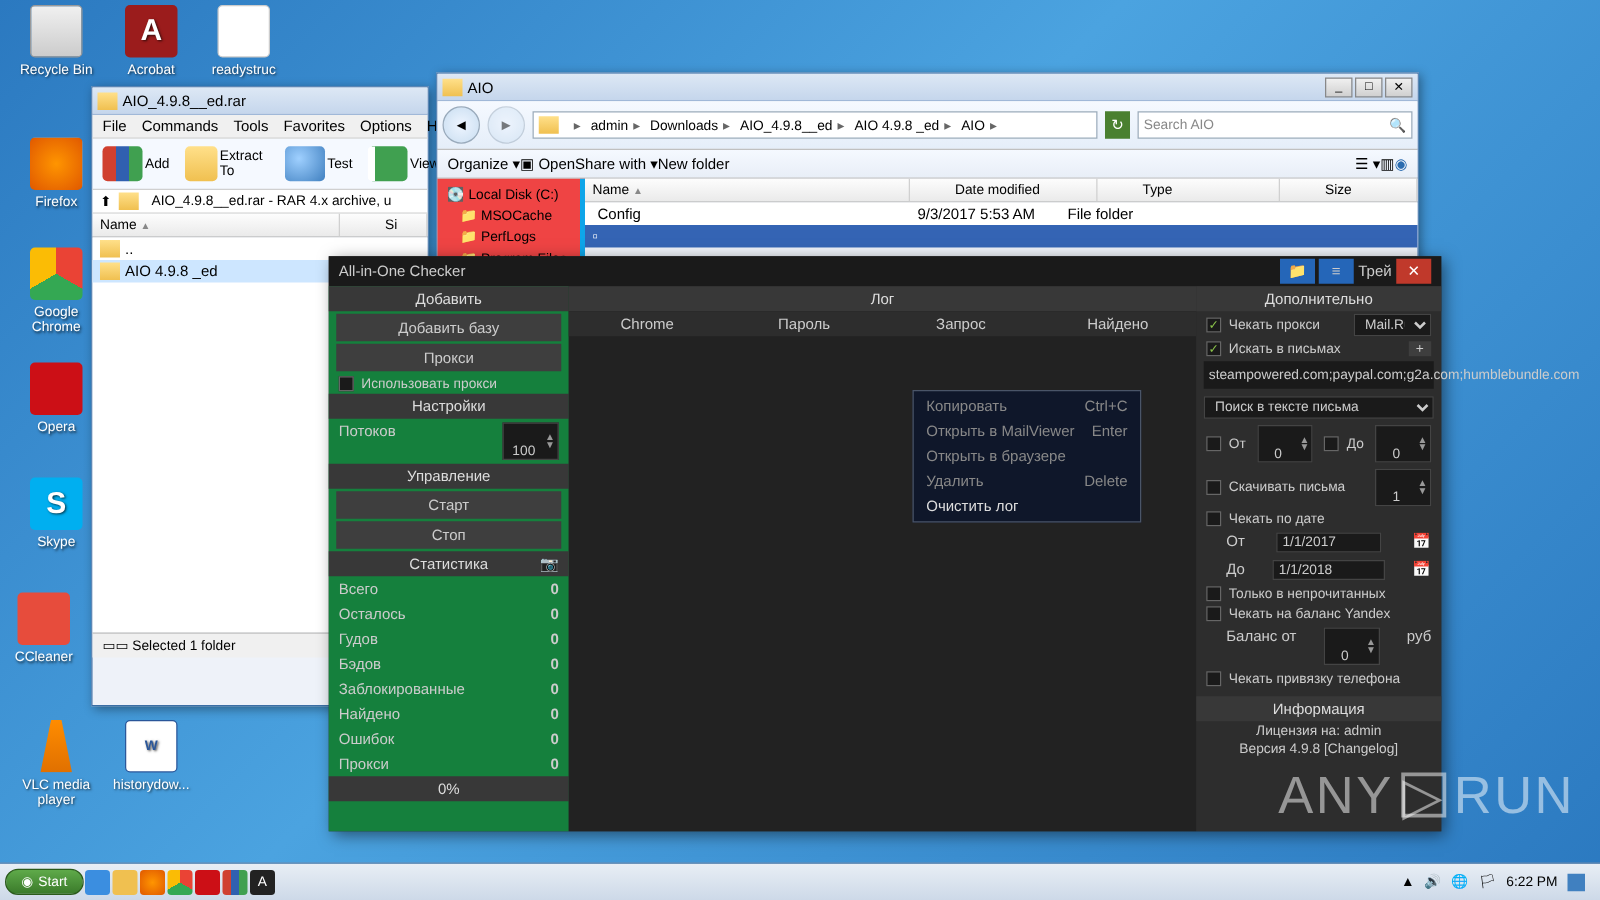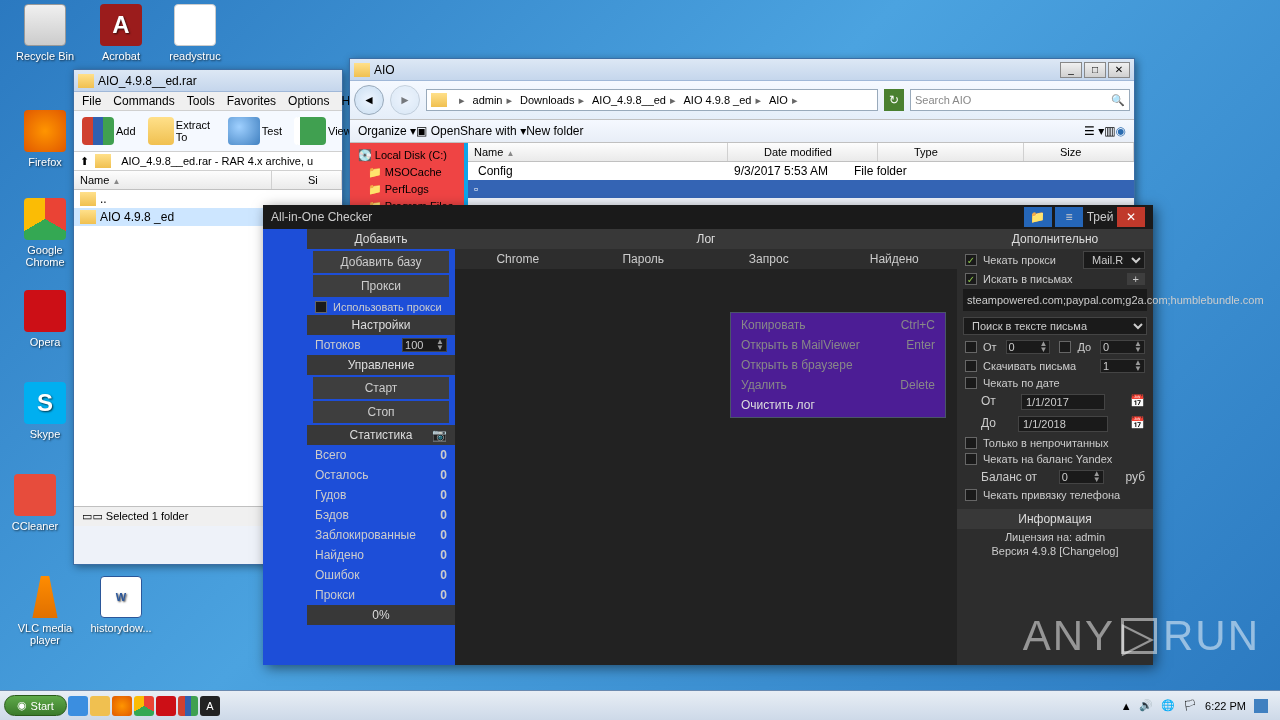--- a/index.html
+++ b/index.html
@@ -49,35 +49,35 @@
 .exptree{width:140px;background:#ef4444;border-right:4px solid #0ea5e9;padding:4px;font-size:11px;}
 .treeitem{padding:2px 0 2px 14px;}
 
 .aio{position:absolute;left:263px;top:205px;width:890px;height:460px;background:#2d2d2d;color:#ccc;font-size:12px;box-shadow:3px 3px 12px rgba(0,0,0,.5);}
 .aio-title{background:#1a1a1a;height:24px;display:flex;align-items:center;padding:0 8px;}
 .aio-title .r{margin-left:auto;display:flex;gap:3px;}
 .aio-btn{width:28px;height:20px;display:flex;align-items:center;justify-content:center;}
 .aio-blue{background:#2566b8;}
 .aio-red{background:#c0392b;color:#fff;}
 .aio-col{float:left;}
-.aio-left{width:192px;background:#1d4ed8;padding-left:44px;}
+.aio-left{width:192px;background:#15803d;}
 .aio-mid{width:502px;background:#222;}
 .aio-right{width:196px;background:#2d2d2d;}
 .aio-hdr{background:#383838;text-align:center;padding:3px 0;font-size:12px;color:#ddd;}
 .aio-subbtn{background:#3e3e3e;text-align:center;padding:4px 0;margin:2px 6px;font-size:12px;}
 .aio-row{display:flex;padding:3px 8px;justify-content:space-between;font-size:12px;}
 .aio-input{background:#1a1a1a;border:1px solid #444;color:#ccc;padding:1px 4px;font-size:11px;}
 .aio-spin{display:flex;align-items:center;background:#1a1a1a;border:1px solid #444;padding:0 2px;}
-.aio-spin input{background:transparent;border:none;color:#ccc;width:28px;text-align:left;font-size:11px;}
+.aio-spin input{background:transparent;border:none;color:#ccc;width:28px;text-align:center;font-size:11px;margin-top:16px;}
 .aio-spin .sp{font-size:8px;line-height:6px;padding-left:3px;color:#999;}
 .aio-check{display:flex;align-items:center;gap:6px;padding:2px 8px;font-size:11px;}
 .aio-check .cb{width:12px;height:12px;border:1px solid #666;background:#1a1a1a;display:flex;align-items:center;justify-content:center;font-size:10px;color:#8bc34a;}
 .loghdr{display:flex;background:#2d2d2d;padding:3px 0;}
 .loghdr>div{flex:1;text-align:center;font-size:12px;}
-.ctxmenu{position:absolute;left:730px;top:312px;width:216px;background:#4c1d95;border:1px solid #4a5568;padding:2px 0;font-size:12px;}
+.ctxmenu{position:absolute;left:730px;top:312px;width:183px;background:#0f172a;border:1px solid #4a5568;padding:2px 0;font-size:12px;}
 .ctxitem{display:flex;justify-content:space-between;padding:3px 10px;color:#888;}
 .ctxitem.enabled{color:#ddd;}
 .aio-select{background:#1a1a1a;border:1px solid #444;color:#ccc;padding:1px 4px;font-size:11px;width:62px;}
 
 .taskbar{position:absolute;bottom:0;left:0;right:0;height:30px;background:linear-gradient(#e8eef5,#cdd9e8);border-top:1px solid #6a8ab0;display:flex;align-items:center;padding:0 4px;font-size:11px;}
 .start{background:linear-gradient(#5faa4a,#3a7a2a);color:#fff;padding:3px 12px;border-radius:12px;display:flex;align-items:center;gap:4px;border:1px solid #2a5a1a;}
 .tray{margin-left:auto;display:flex;align-items:center;gap:8px;padding:0 8px;}
 .tbicon{width:20px;height:20px;border-radius:3px;margin:0 1px;}
 .watermark{position:absolute;right:20px;bottom:60px;font-size:42px;font-weight:300;color:rgba(255,255,255,.5);letter-spacing:2px;display:flex;align-items:center;}
 .watermark .play{width:36px;height:36px;border:3px solid rgba(255,255,255,.5);margin:0 6px;display:flex;align-items:center;justify-content:center;}

